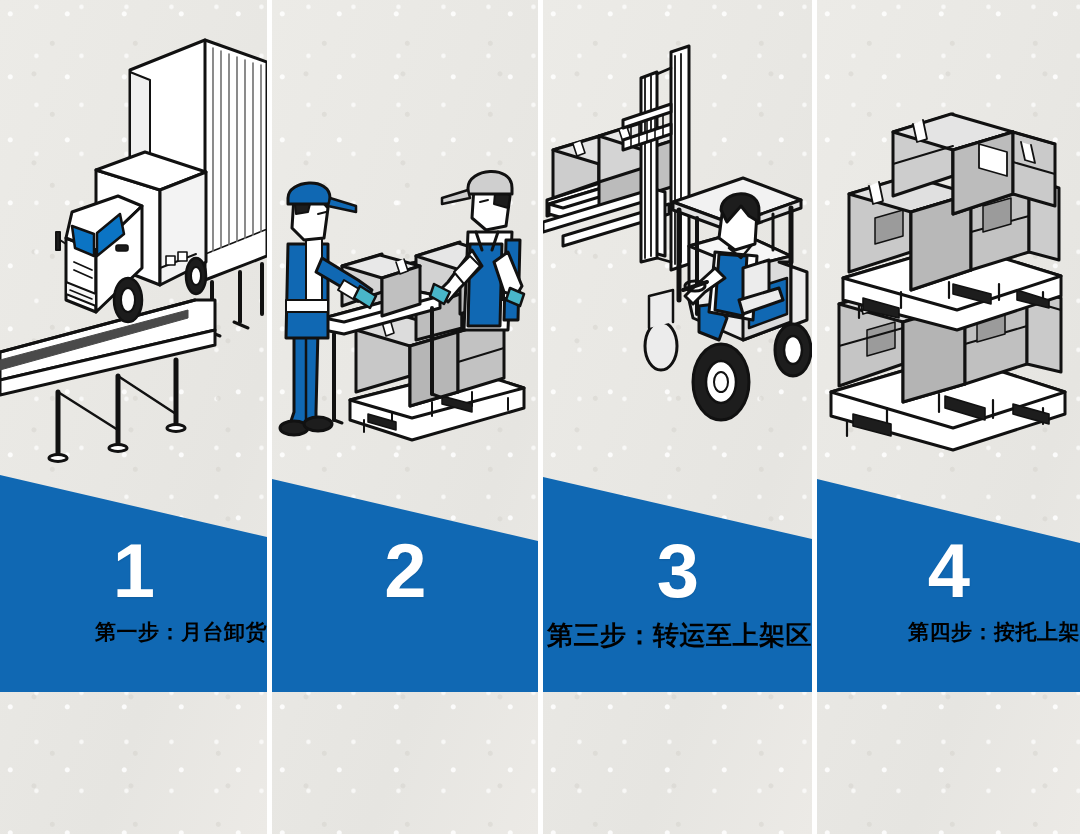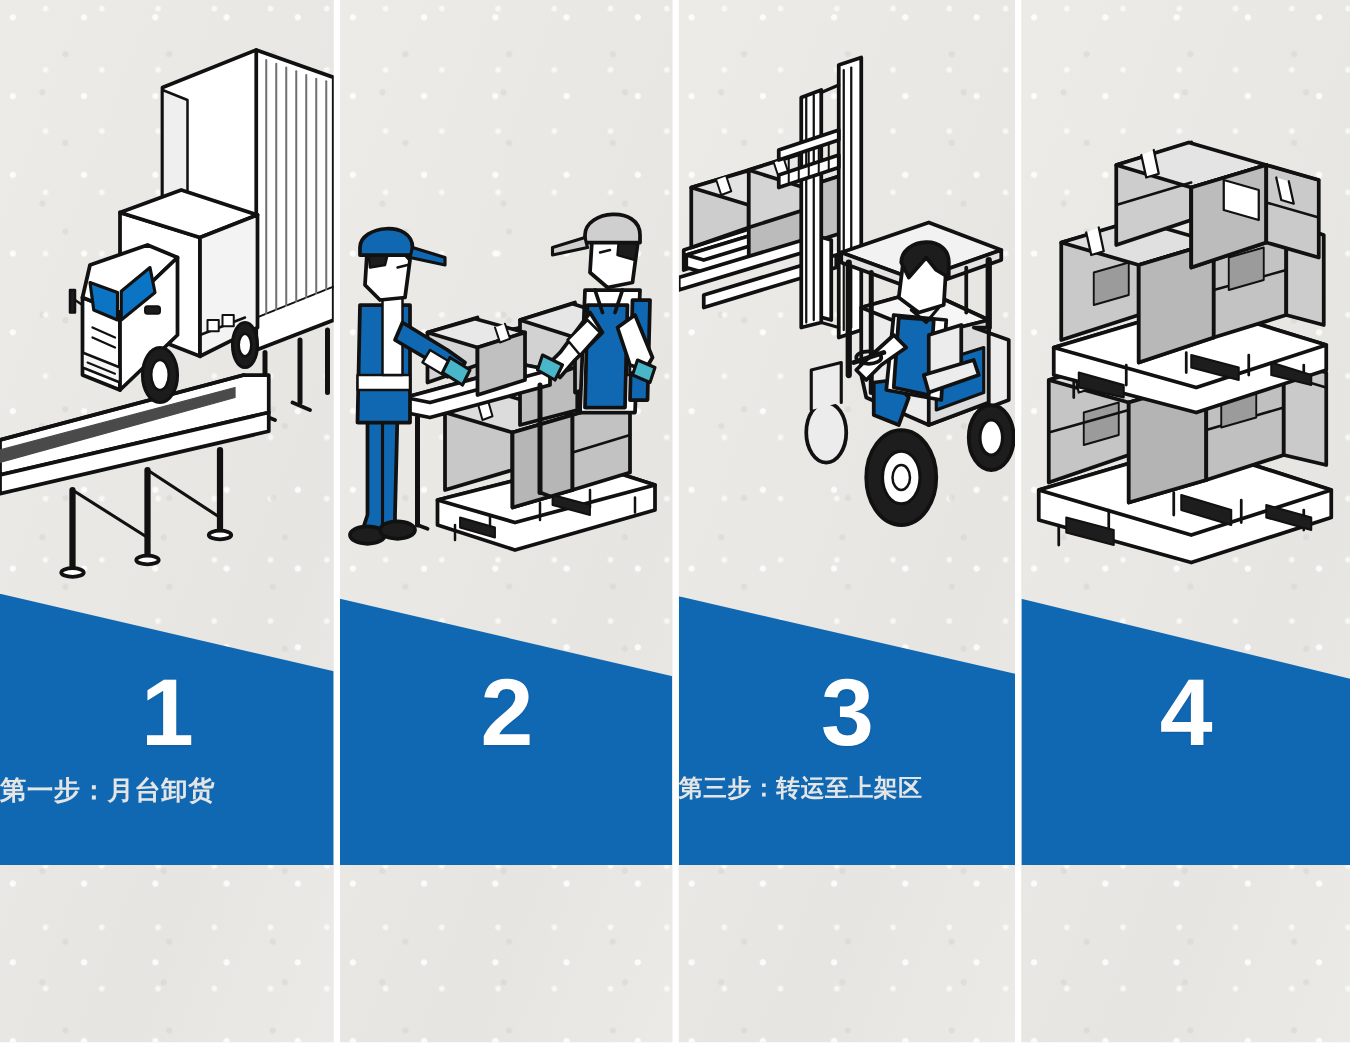--- a/index.html
+++ b/index.html
@@ -64,28 +64,28 @@
     font-weight:bold;
     color:#ffffff;
     line-height:1;
     letter-spacing:-1px;
     text-shadow:0 1px 2px rgba(0,0,0,.12);
   }
   .step-label {
     position:absolute;
     left:0; right:0;
     top:163px;
-    text-align:left;
+    text-align:right;
     font-size:21px;
     font-weight:bold;
-    color:#e5e5e5;
+    color:#000000;
     letter-spacing:.5px;
     white-space:nowrap;
   }
-  .p3 .step-label { font-size:19px; }
+  .p3 .step-label { font-size:26px; }
 </style>
 </head>
 <body>
 
 <div class="infographic">
 
   <div class="panel p1">
     <div class="art">
       <svg viewBox="0 0 267 475" xmlns="http://www.w3.org/2000/svg">
         <g fill="none" stroke="#111" stroke-width="3" stroke-linejoin="round" stroke-linecap="round">
@@ -427,16 +427,17 @@
           <path d="M196 132 L238 144" stroke-width="2.5"></path>
           <path d="M196 162 L238 174" stroke-width="2"></path>
           <path d="M162 144 L190 152 L190 176 L162 168 Z" fill="#ffffff" stroke-width="1.8"></path>
           <path d="M204 142 L208 160 L218 163 L214 145" fill="#ffffff" stroke-width="1.8"></path>
         </g>
       </svg>
     </div>
 
     <div class="banner">
       <div class="step-number">4</div>
+      <div class="step-label">第四步：按托上架</div>
     </div>
   </div>
 
 </div>
 
 </body></html>

